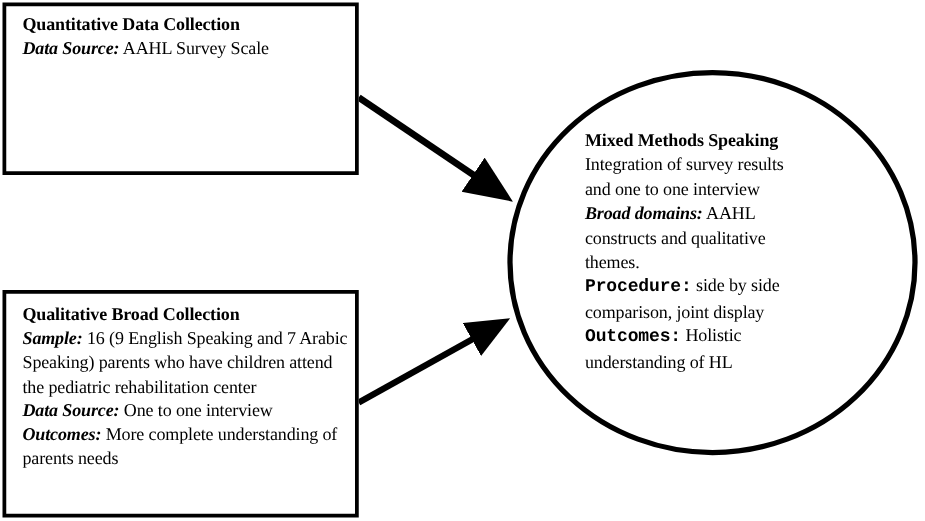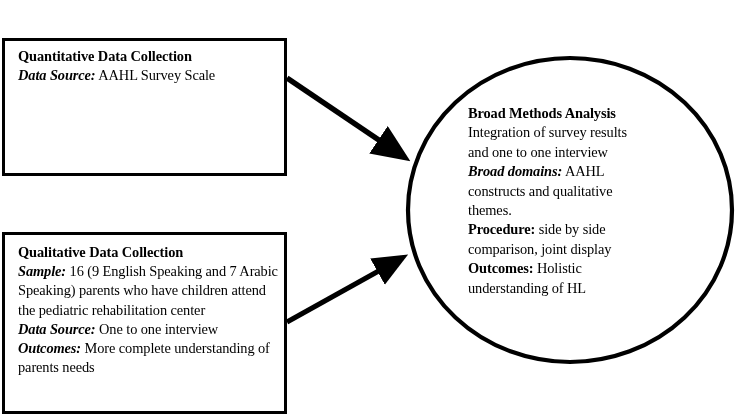--- a/index.html
+++ b/index.html
@@ -28,21 +28,20 @@
     position: absolute;
     box-sizing: border-box;
     border: 3px solid #000000;
     background: #ffffff;
   }
   #box-quant {
     left: 2px;
     top: 2px;
     width: 285px;
     height: 138px;
-    margin-top: 36px;
   }
   #box-qual {
     left: 2px;
     top: 232px;
     width: 285px;
     height: 182px;
   }
   .box-text {
     position: absolute;
     left: 13px;
@@ -67,20 +66,21 @@
   }
   .ttl {
     font-weight: bold;
   }
   .lbl-bi {
     font-weight: bold;
     font-style: italic;
   }
   .lbl-b {
     font-weight: bold;
+    font-family: Liberation Mono, monospace;
   }
   .ln {
     display: block;
   }
 </style>
 </head>
 <body>
 
 <div id="canvas">
 
@@ -104,28 +104,28 @@
 
   <div class="node-box" id="box-quant">
     <div class="box-text">
       <span class="ln ttl">Quantitative Data Collection</span>
       <span class="ln"><span class="lbl-bi">Data Source:</span> <span>AAHL Survey Scale</span></span>
     </div>
   </div>
 
   <div class="node-box" id="box-qual">
     <div class="box-text">
-      <span class="ln ttl">Qualitative Data Collection</span>
+      <span class="ln ttl">Qualitative Broad Collection</span>
       <span class="ln"><span class="lbl-bi">Sample:</span> <span>16 (9 English Speaking and 7 Arabic Speaking) parents who have children attend the pediatric rehabilitation center</span></span>
       <span class="ln"><span class="lbl-bi">Data Source:</span> <span>One to one interview</span></span>
       <span class="ln"><span class="lbl-bi">Outcomes:</span> <span>More complete understanding of parents needs</span></span>
     </div>
   </div>
 
   <div class="circle-text">
-    <span class="ln ttl">Broad Methods Analysis</span>
+    <span class="ln ttl">Mixed Methods Speaking</span>
     <span class="ln">Integration of survey results and one to one interview</span>
     <span class="ln"><span class="lbl-bi">Broad domains:</span> <span>AAHL constructs and qualitative themes.</span></span>
     <span class="ln"><span class="lbl-b">Procedure:</span> <span>side by side comparison, joint display</span></span>
     <span class="ln"><span class="lbl-b">Outcomes:</span> <span>Holistic understanding of HL</span></span>
   </div>
 
 </div>
 
 </body></html>

